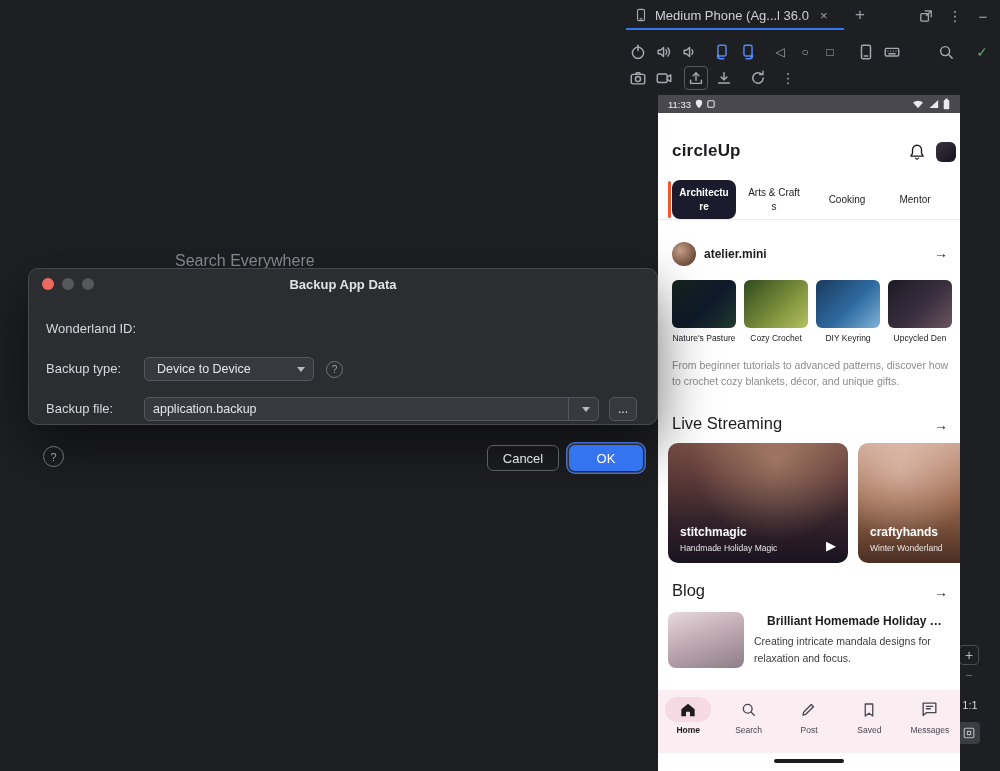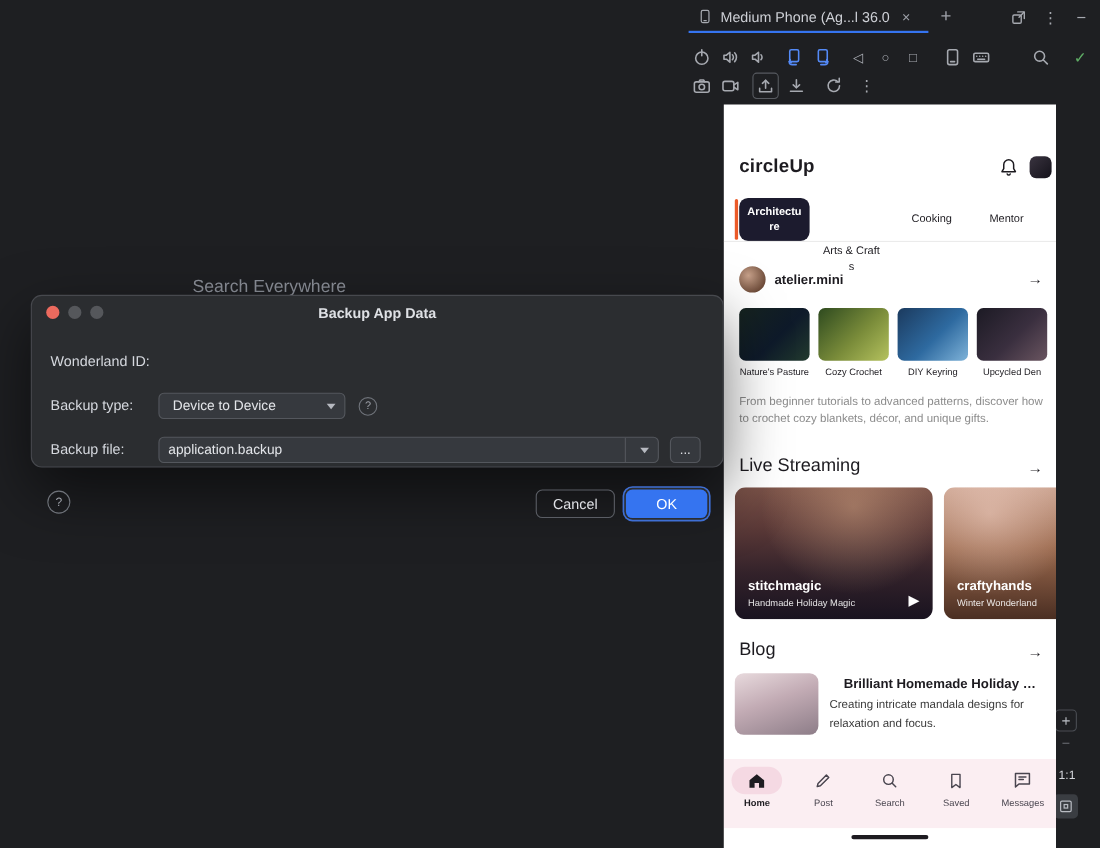--- a/index.html
+++ b/index.html
@@ -259,35 +259,58 @@
   <div class="abs zoom-level">1:1</div>
   <div class="abs fit-btn">
     <svg width="16" height="16" viewBox="0 0 20 20">
         <rect x="4" y="4" width="12" height="12" rx="1.5"></rect>
         <rect x="8" y="8" width="4" height="4"></rect>
       </svg>
   </div>
 
   <div class="abs phone">
 
+    <div class="p-status">
+      <span class="p-time">
+        <span>11:33</span>
+        <svg width="8" height="10" viewBox="0 0 10 12">
+            <path fill="#e9e8ee" stroke="none" d="M5 .8a4 4 0 0 1 4 4c0 2.8-4 6.4-4 6.4S1 7.6 1 4.8a4 4 0 0 1 4-4Z"></path>
+          </svg>
+        <svg width="8" height="8" viewBox="0 0 10 10">
+            <rect x="1" y="1" width="8" height="8" rx="1.5" fill="none" stroke="#e9e8ee" stroke-width="1.3"></rect>
+          </svg>
+      </span>
+      <span class="p-sicons">
+        <svg width="12" height="10" viewBox="0 0 14 12">
+            <path fill="#e9e8ee" stroke="none" d="M1 4.2a9.5 9.5 0 0 1 12 0L7 11Z"></path>
+          </svg>
+        <svg width="11" height="10" viewBox="0 0 14 12">
+            <path fill="#e9e8ee" stroke="none" d="M13 1v10H2Z"></path>
+          </svg>
+        <svg width="7" height="12" viewBox="0 0 7 13">
+            <rect x="2.2" y="0.6" width="2.6" height="1.6" fill="#e9e8ee"></rect>
+            <rect x="0.5" y="2.2" width="6" height="10" rx="1" fill="#e9e8ee"></rect>
+          </svg>
+      </span>
+    </div>
 
     <div class="abs p-appname">circleUp</div>
     <span class="abs p-bell">
       <svg width="18" height="18" viewBox="0 0 20 20">
           <path d="M10 2.5a5 5 0 0 1 5 5v4l1.8 3H3.2L5 11.5v-4a5 5 0 0 1 5-5Z"></path>
           <path d="M8.5 16.8a1.6 1.6 0 0 0 3 0"></path>
         </svg>
     </span>
     <div class="abs p-avatar"></div>
 
     <div class="abs cat-accent"></div>
     <div class="abs cat-tab sel">
         <span class="t">Architecture</span>
       </div>
-    <div class="abs cat-tab" style="left:88px; width:56px;margin-top:36px;">
+    <div class="abs cat-tab" style="left:88px; width:56px;">
         <span class="t">Arts &amp; Crafts</span>
       </div>
     <div class="abs cat-tab" style="left:154px; width:70px;">
         <span class="t">Cooking</span>
       </div>
     <div class="abs cat-tab" style="left:224px; width:66px;">
         <span class="t">Mentor</span>
       </div>
     <div class="abs cat-divider"></div>
 
@@ -330,33 +353,33 @@
         <span class="nav-pill active">
           <svg width="20" height="20" viewBox="0 0 24 24">
               <path fill="#1d1b20" stroke="none" d="M4 11.2 12 4.6l8 6.6v8.2h-5.6v-5.2h-4.8v5.2H4Z"></path>
             </svg>
         </span>
         <span class="nav-label active">Home</span>
       </div>
       <div class="nav-item">
         <span class="nav-pill">
             <svg width="19" height="19" viewBox="0 0 24 24">
-              <path d="m5 19 .9-3.6L15.5 5.8l2.7 2.7-9.6 9.6L5 19Z"></path>
-            </svg>
-          </span>
-        <span class="nav-label">Post</span>
-      </div>
-      <div class="nav-item">
-        <span class="nav-pill">
-            <svg width="19" height="19" viewBox="0 0 24 24">
               <circle cx="11" cy="11" r="5.5"></circle>
               <path d="m15.3 15.3 4 4"></path>
             </svg>
           </span>
         <span class="nav-label">Search</span>
+      </div>
+      <div class="nav-item">
+        <span class="nav-pill">
+            <svg width="19" height="19" viewBox="0 0 24 24">
+              <path d="m5 19 .9-3.6L15.5 5.8l2.7 2.7-9.6 9.6L5 19Z"></path>
+            </svg>
+          </span>
+        <span class="nav-label">Post</span>
       </div>
       <div class="nav-item">
         <span class="nav-pill">
             <svg width="18" height="18" viewBox="0 0 24 24">
               <path d="M7 4h10v16l-5-3.8L7 20V4Z"></path>
             </svg>
           </span>
         <span class="nav-label">Saved</span>
       </div>
       <div class="nav-item">

